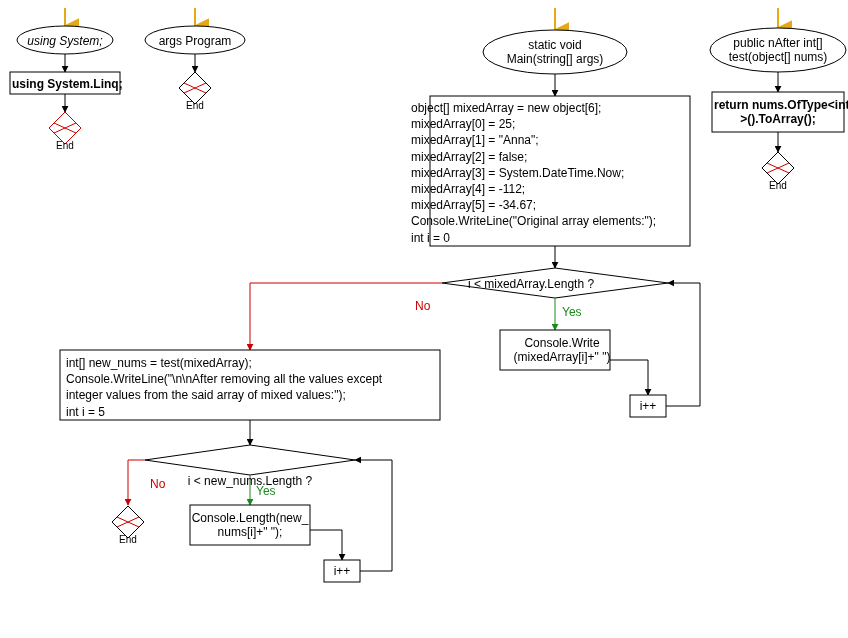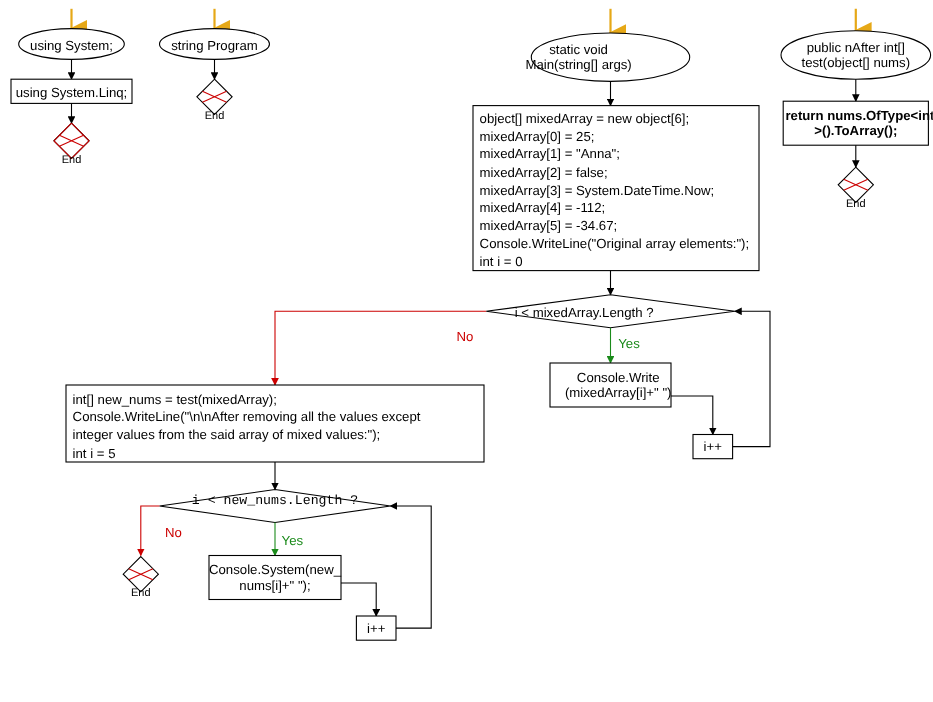--- a/index.html
+++ b/index.html
@@ -122,49 +122,49 @@
   <line x1="778" y1="72" x2="778" y2="92" stroke="#000" marker-end="url(#arrow)"></line>
   <rect x="712" y="92" width="132" height="40" fill="#fff" stroke="#000"></rect>
   <line x1="778" y1="132" x2="778" y2="152" stroke="#000" marker-end="url(#arrow)"></line>
   <g transform="translate(778,168)">
     <polygon points="0,-16 16,0 0,16 -16,0" fill="#fff" stroke="#000"></polygon>
     <line x1="-11" y1="-5" x2="11" y2="5" stroke="#cc0000"></line>
     <line x1="-11" y1="5" x2="11" y2="-5" stroke="#cc0000"></line>
   </g>
 </svg>
 
-<div class="node-text" style="left:17px; top:34px; width:96px;">using System;</div>
-<div class="node-text" style="left:12px; top:77px; width:106px;">using System.Linq;</div>
+<div class="node-text" style="left:17px; top:34px; width:96px;font-style:italic;">using System;</div>
+<div class="node-text" style="left:12px; top:77px; width:106px;font-weight:bold;">using System.Linq;</div>
 <div class="node-text" style="left:50px; top:140px; width:30px; font-size:10px;">End</div>
 
-<div class="node-text" style="left:150px; top:34px; width:90px;">string Program</div>
+<div class="node-text" style="left:150px; top:34px; width:90px;">args Program</div>
 <div class="node-text" style="left:180px; top:100px; width:30px; font-size:10px;">End</div>
 
-<div class="node-text" style="left:466px; top:38px; width:120px;text-align:center;">static void
+<div class="node-text" style="left:495px; top:38px; width:120px;text-align:center;">static void
 Main(string[] args)</div>
-<div class="code-text" style="left:436px; top:100px; width:250px;">object[] mixedArray = new object[6];
+<div class="code-text" style="left:411px; top:100px; width:250px;">object[] mixedArray = new object[6];
 mixedArray[0] = 25;
 mixedArray[1] = "Anna";
 mixedArray[2] = false;
 mixedArray[3] = System.DateTime.Now;
 mixedArray[4] = -112;
 mixedArray[5] = -34.67;
 Console.WriteLine("Original array elements:");
 int i = 0</div>
 <div class="node-text" style="left:451px; top:277px; width:160px;">i &lt; mixedArray.Length ?</div>
 <div class="node-text" style="left:500px; top:336px; width:124px;">Console.Write
 (mixedArray[i]+" ")</div>
 <div class="node-text" style="left:630px; top:399px; width:36px;">i++</div>
 
 <div class="code-text" style="left:66px; top:355px; width:370px;">int[] new_nums = test(mixedArray);
 Console.WriteLine("\n\nAfter removing all the values except
 integer values from the said array of mixed values:");
 int i = 5</div>
-<div class="node-text" style="left:170px; top:448px; width:160px;font-family:Liberation Mono, monospace;">i &lt; new_nums.Length ?</div>
-<div class="node-text" style="left:190px; top:511px; width:120px;">Console.System(new_
+<div class="node-text" style="left:170px; top:474px; width:160px;">i &lt; new_nums.Length ?</div>
+<div class="node-text" style="left:190px; top:511px; width:120px;">Console.Length(new_
 nums[i]+" ");</div>
 <div class="node-text" style="left:324px; top:564px; width:36px;">i++</div>
 <div class="node-text" style="left:113px; top:534px; width:30px; font-size:10px;">End</div>
 
 <div class="node-text" style="left:716px; top:36px; width:124px;">public nAfter int[]
 test(object[] nums)</div>
 <div class="node-text" style="left:714px; top:98px; width:128px;font-weight:bold;">return nums.OfType&lt;int
 &gt;().ToArray();</div>
 <div class="node-text" style="left:763px; top:180px; width:30px; font-size:10px;">End</div>
 

